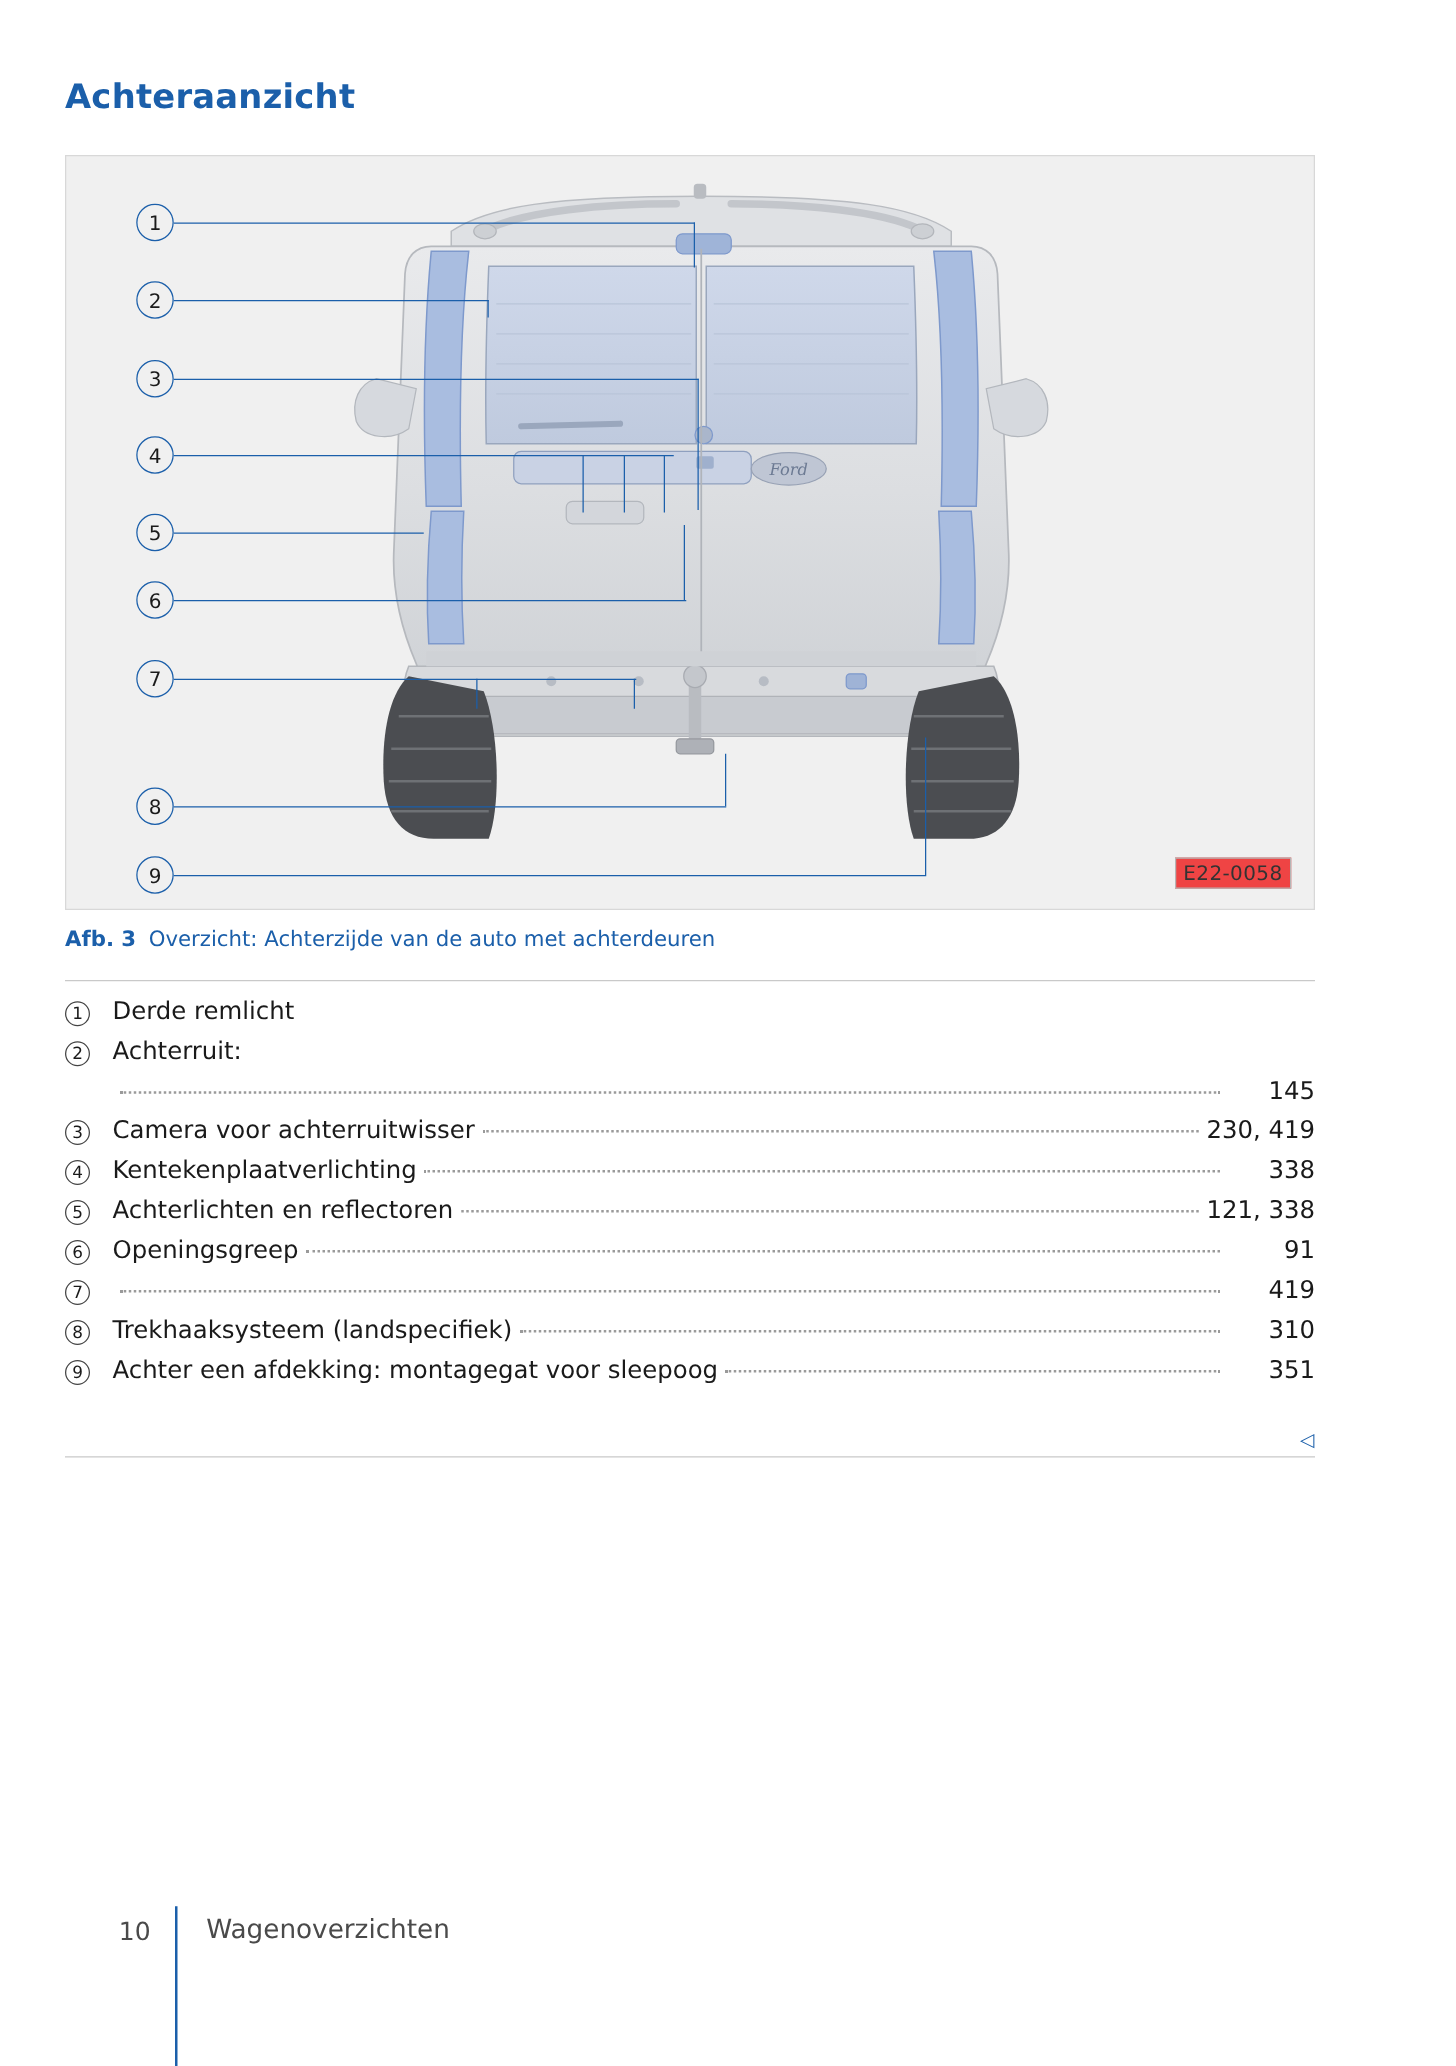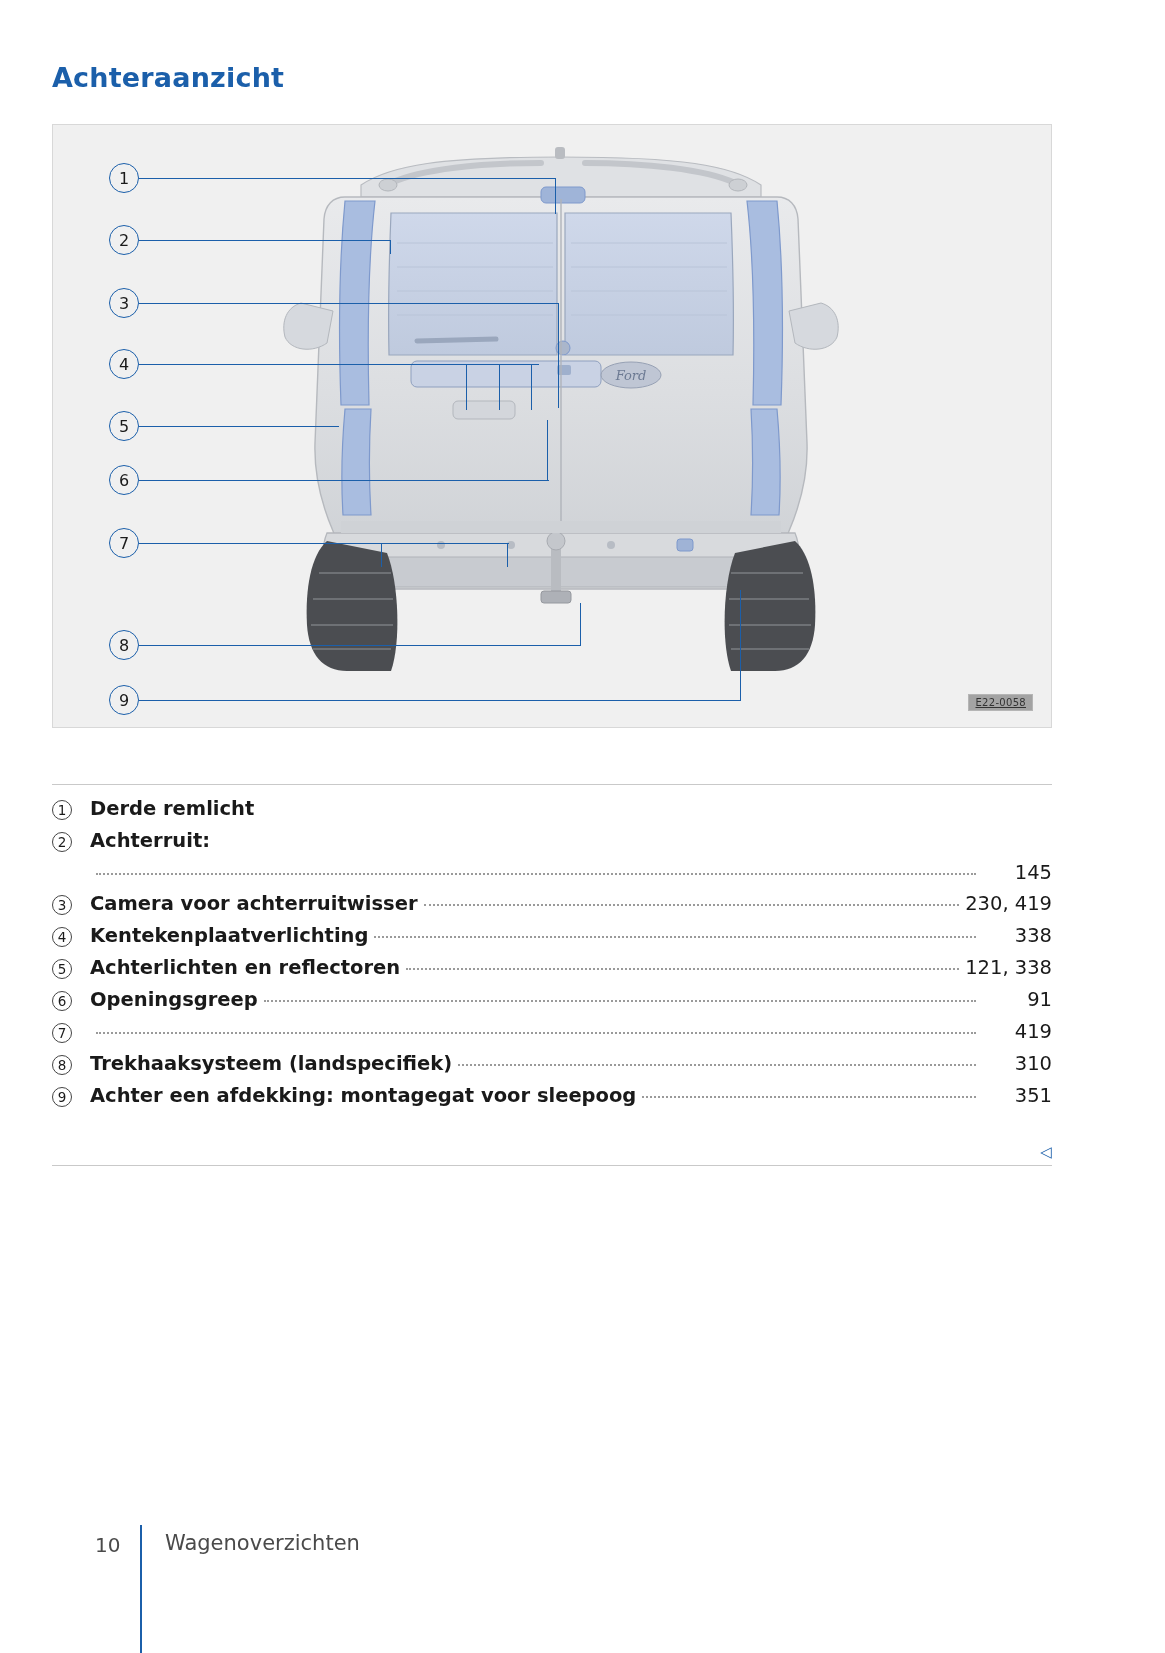--- a/index.html
+++ b/index.html
@@ -43,28 +43,27 @@
   .fig-inner {
     position: absolute;
     left: 8px; top: 8px;
     width: 984px; height: 588px;
     background: #f0f0f0;
   }
   .fig-code {
     position: absolute;
     right: 12px;
     bottom: 10px;
-    font-size: 10px;
+    font-size: 16px;
     color: #333;
-    background: #a3a3a3;
+    background: #ef4444;
     border: 1px solid #b5b5b5;
     padding: 2px 6px;
     letter-spacing: 0.3px;
     font-family: "DejaVu Sans", "Liberation Sans", sans-serif;
-    text-decoration: underline;
   }
   
   .callout {
     position: absolute;
     width: 30px;
     height: 30px;
     border-radius: 50%;
     border: 1.6px solid #1b5faa;
     color: #1a1a1a;
     font-size: 16px;
@@ -126,21 +125,21 @@
     display: inline-block;
     width: 20px;
     height: 20px;
     line-height: 19px;
     border-radius: 50%;
     border: 1.3px solid #444;
     text-align: center;
     font-size: 13.5px;
     box-sizing: border-box;
   }
-  .label { flex: 0 0 auto; font-weight: bold; }
+  .label { flex: 0 0 auto; }
   .sub .label { padding-left: 26px; }
   .dots {
     flex: 1 1 auto;
     overflow: hidden;
     margin: 0 6px 0 6px;
     position: relative;
     top: -4px;
     border-bottom: 2px dotted #9a9a9a;
     height: 1px;
   }
@@ -340,20 +339,23 @@
       <div class="lead-v" style="left:519px; top:470px; height:42px;"></div>
 
       <div class="callout" style="left:48px; top:552px;">9</div>
       <div class="lead" style="left:78px; top:567px; width:602px;"></div>
       <div class="lead-v" style="left:679px; top:457px; height:110px;"></div>
 
       <div class="fig-code">E22-0058</div>
     </div>
   </div>
 
+  <div class="caption">
+    <b>Afb. 3</b><span class="cap-text">Overzicht: Achterzijde van de auto met achterdeuren</span>
+  </div>
 
   <div class="list">
 
     <div class="row nodots">
       <div class="num"><span class="numcircle">1</span></div>
       <div class="label">Derde remlicht</div>
       <div class="dots"></div>
       <div class="page-ref"></div>
     </div>
 

